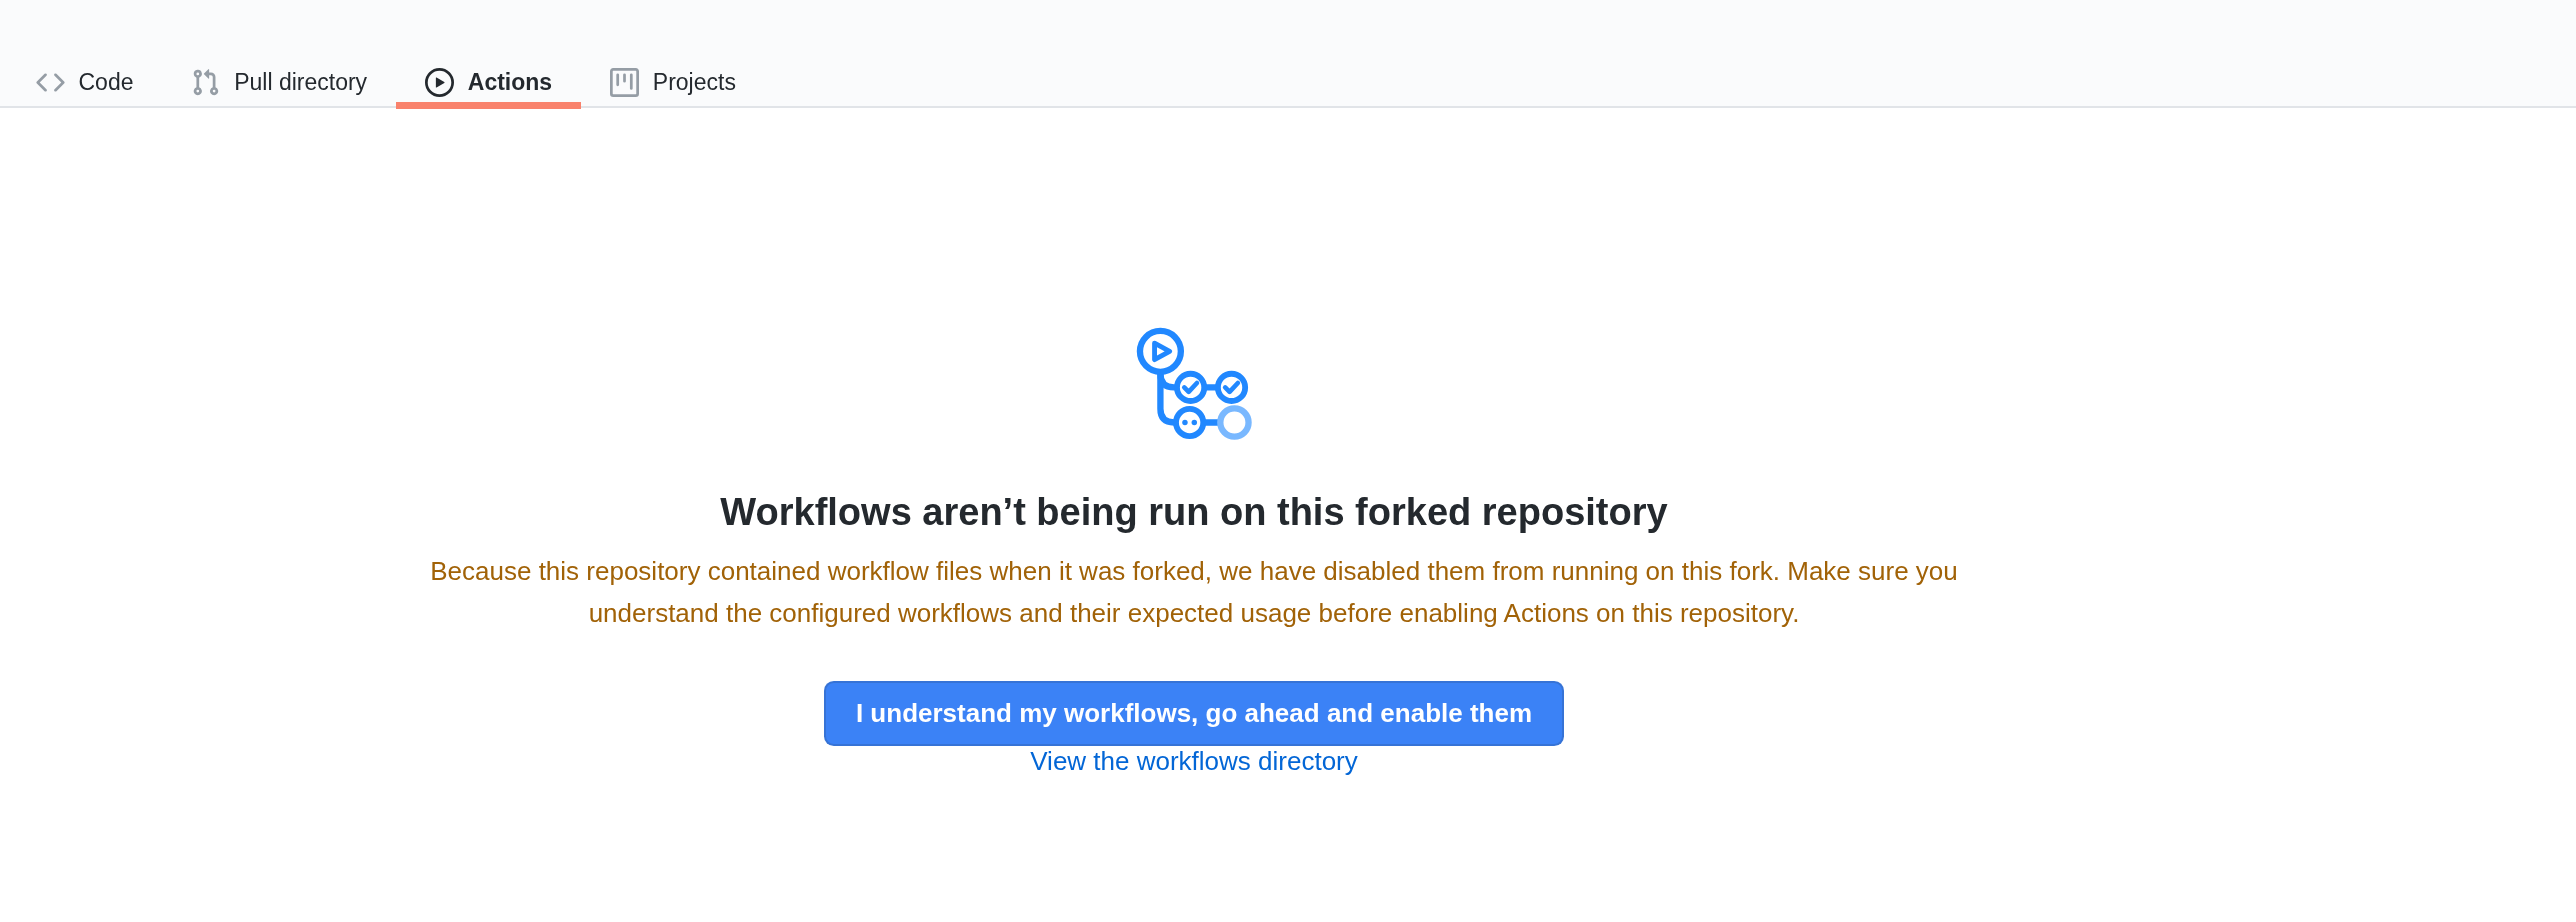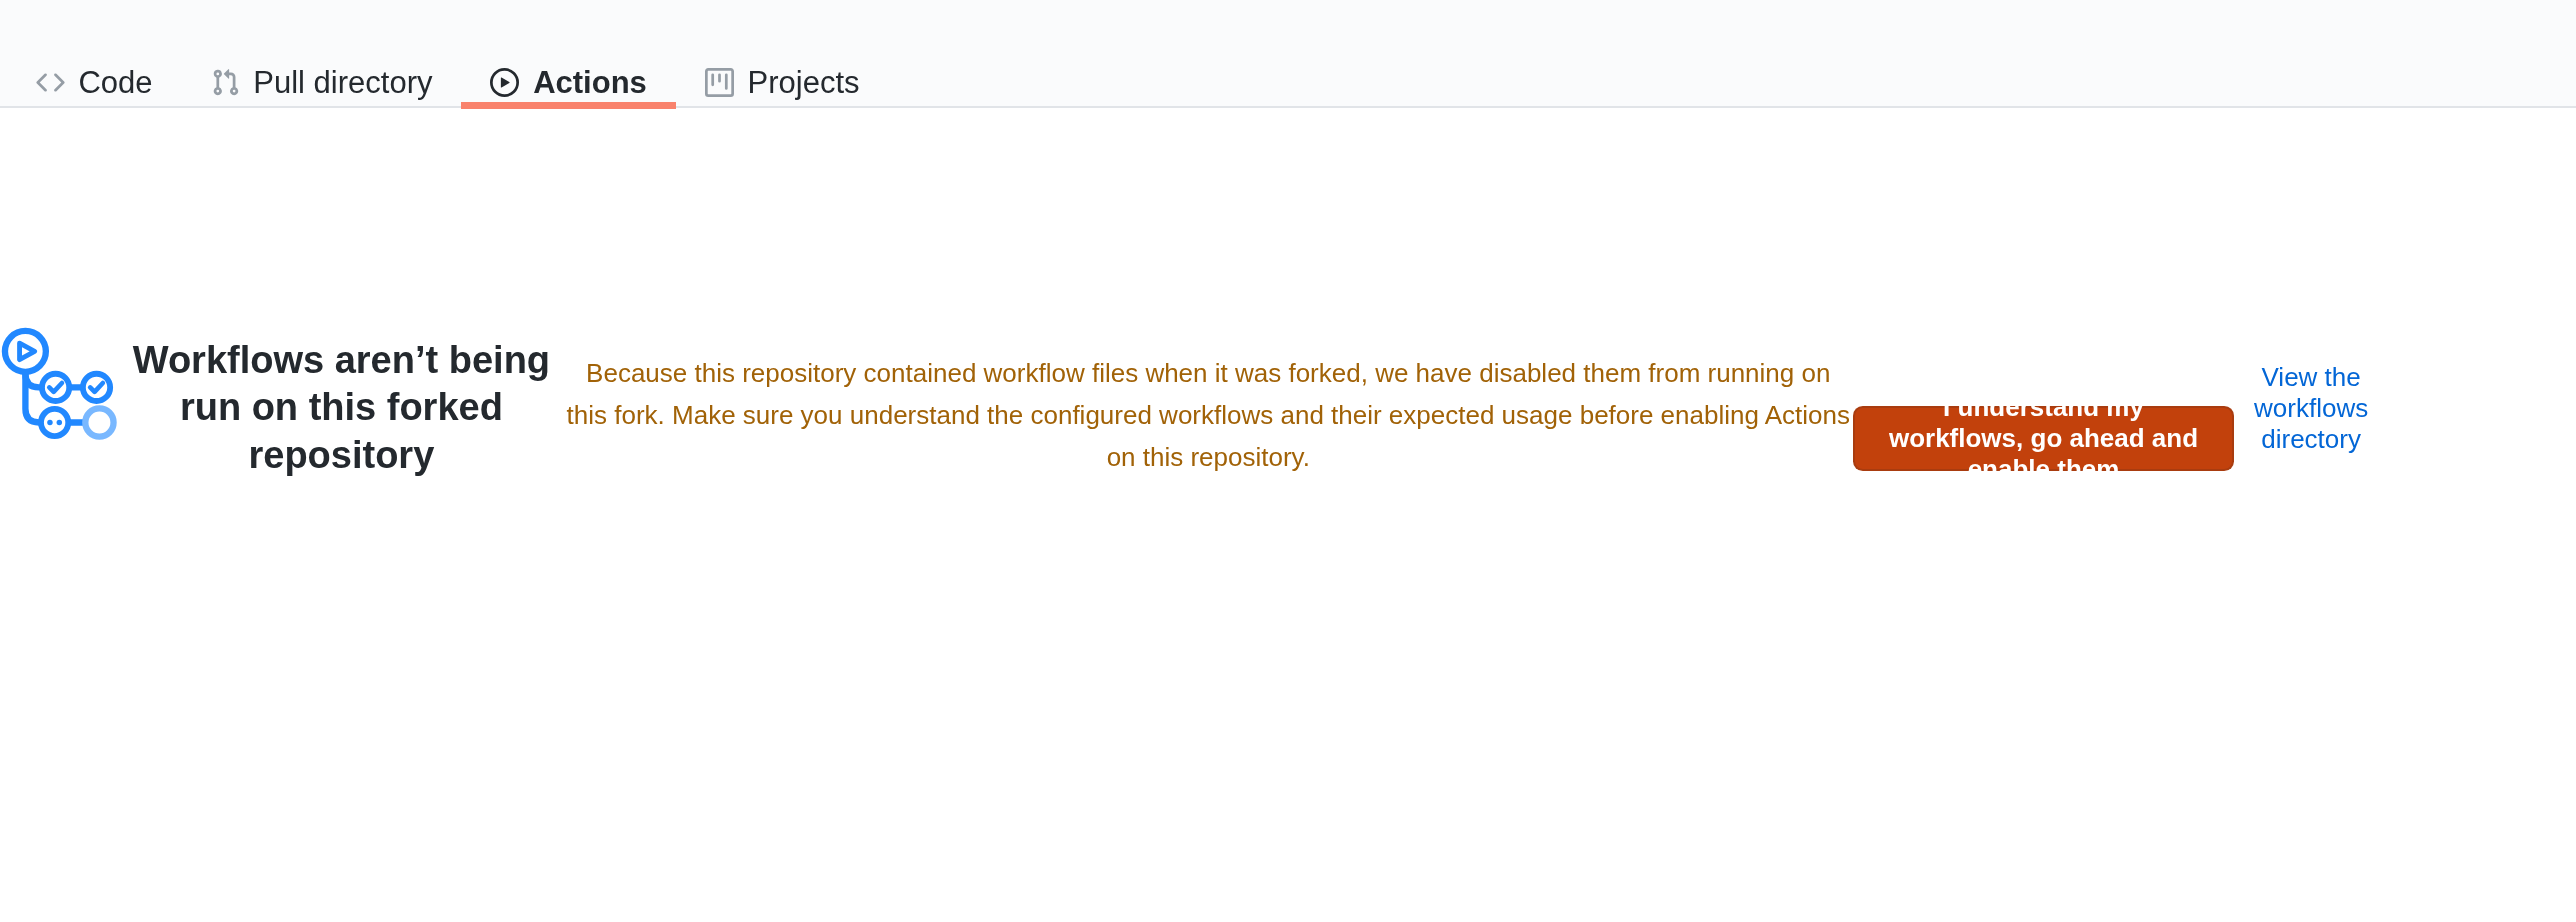--- a/index.html
+++ b/index.html
@@ -17,21 +17,21 @@
     border-bottom: 2.9px solid #e1e4e8;
     display: flex;
     align-items: stretch;
     padding-left: 6.8px;
   }
   .tab {
     position: relative;
     display: flex;
     align-items: center;
     padding: 11.7px 29px 0 29px;
-    font-size: 31px;
+    font-size: 23px;
     color: #24292e;
     cursor: pointer;
     white-space: nowrap;
     margin-top: 48px;
   }
   .tab .tab-icon { display: inline-flex; margin-right: 13.7px; }
   .tab .tab-icon svg { fill: #959da5; }
   .tab .gear-stroke { stroke: #959da5; fill: none; }
   .tab.selected { font-weight: 700; }
   .tab.selected .tab-icon svg { fill: #24292e; }
@@ -41,45 +41,45 @@
     left: 0; right: 0; bottom: -2.9px;
     height: 6.8px;
     background: #f9826c;
   }
 
   
   .main {
     width: 2388px;
     padding-top: 219px;
     display: flex;
-    flex-direction: row;
+    flex-direction: column;
     align-items: center;
     text-align: center;
   }
   .workflow-icon { margin-bottom: 45px; }
   .bs-title {
     font-size: 38px;
     font-weight: 700;
     color: #24292e;
     line-height: 1.25;
   }
   .bs-desc {
     margin-top: 13.7px;
     max-width: 1622px;
     font-size: 26px;
     line-height: 42px;
     color: #a16207;
   }
   .bs-button {
-    margin-top: 60px;
+    margin-top: 47px;
     height: 65px;
     display: inline-flex;
     align-items: center;
     padding: 0 30px;
-    background: #c2410c;
+    background: #3b82f6;
     border: 2px solid rgba(27, 31, 35, 0.15);
     border-radius: 9.8px;
     color: #ffffff;
     font-size: 26px;
     font-weight: 700;
     font-family: inherit;
     cursor: pointer;
   }
   .bs-link {
     font-size: 26px;

